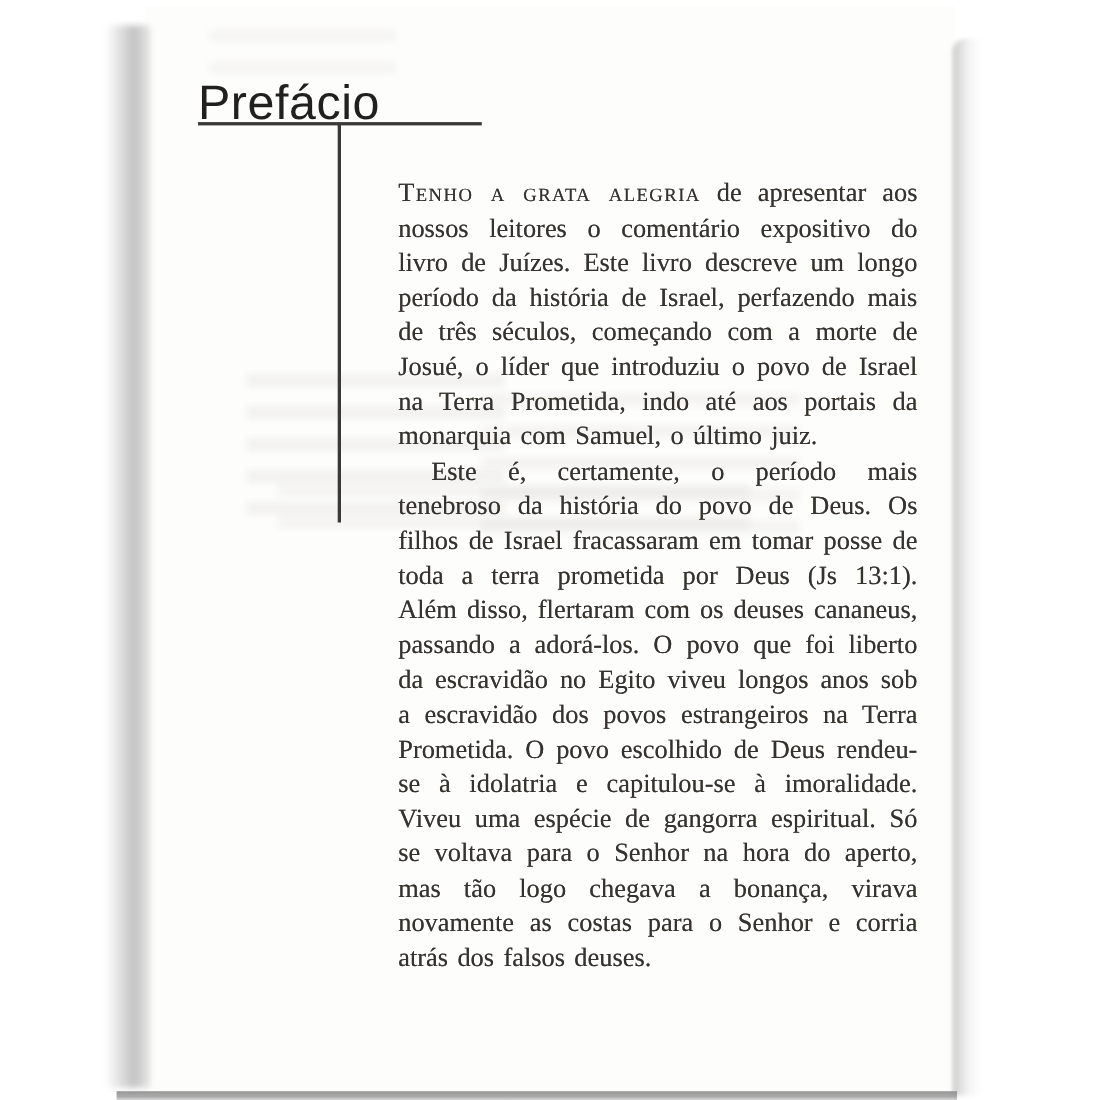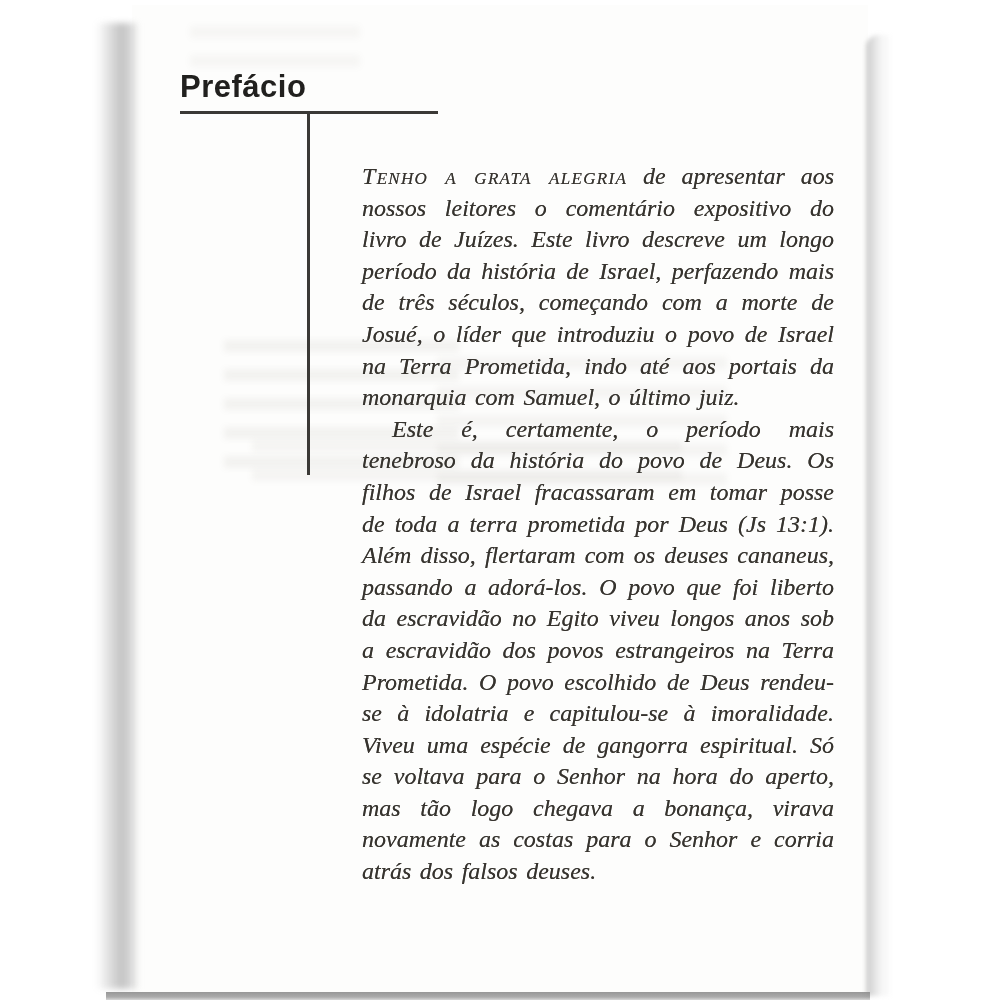--- a/index.html
+++ b/index.html
@@ -57,22 +57,22 @@
     background: linear-gradient(to right, rgba(140,140,140,0.45) 0%, rgba(190,190,190,0.18) 55%, rgba(255,255,255,0) 100%);
     filter: blur(2px);
     border-radius: 12px 0 0 0;
   }
   .title {
     position: absolute;
     left: 48px;
     top: 64px;
     margin: 0;
     font-family: "Liberation Sans", sans-serif;
-    font-weight: bold;
-    font-size: 31px;
+    font-weight: normal;
+    font-size: 44px;
     letter-spacing: 0.5px;
     color: #21201e;
   }
   .hrule {
     position: absolute;
     left: 48px;
     top: 106px;
     width: 258px;
     height: 3px;
     background: #3b3936;
@@ -91,21 +91,21 @@
     top: 156px;
     width: 472px;
     font-family: "Liberation Serif", serif;
     font-size: 24px;
     line-height: 31.6px;
     color: #36332e;
     text-align: justify;
     word-spacing: 2.5px;
     text-shadow: 0 0 0.6px rgba(54,51,46,0.75);
   }
-  .para { margin: 0; font-style: italic; }
+  .para { margin: 0; }
   .para.indent { text-indent: 30px; }
   .smallcaps {
     font-variant: small-caps;
     letter-spacing: 1.3px;
   }
   
   .bleed {
     position: absolute;
     background: repeating-linear-gradient(to bottom,
       rgba(0,0,0,0) 0 7px,

